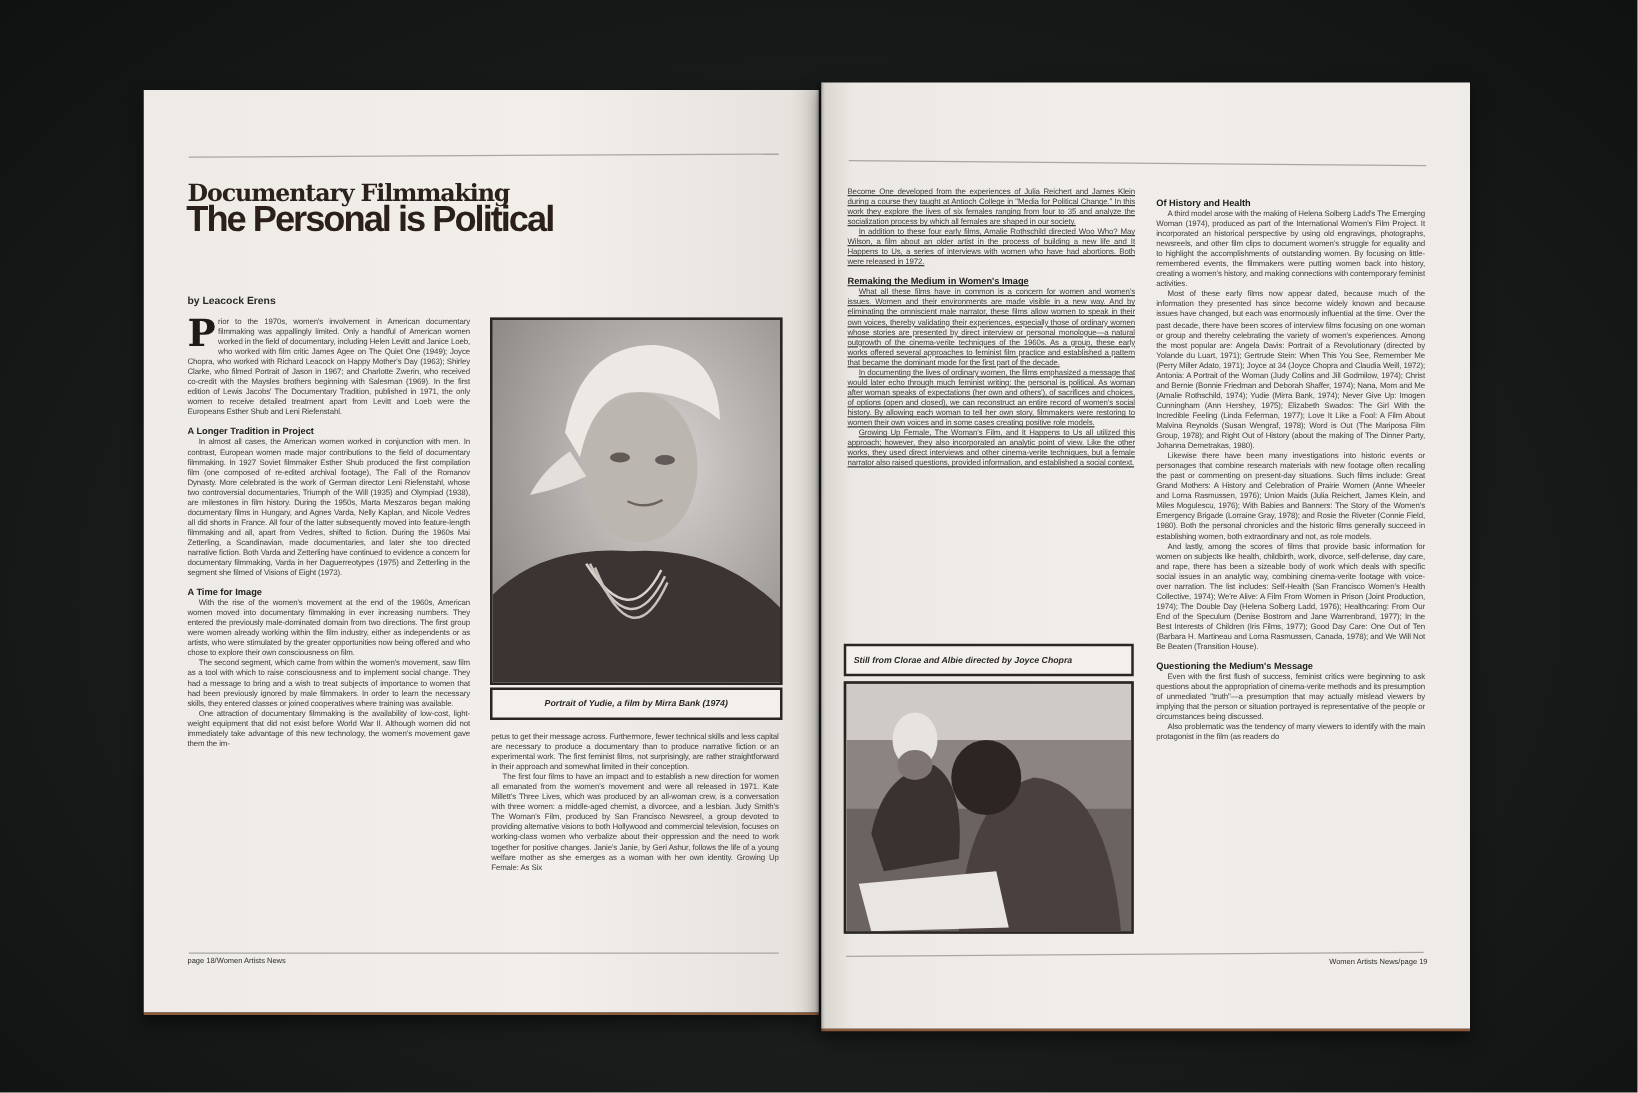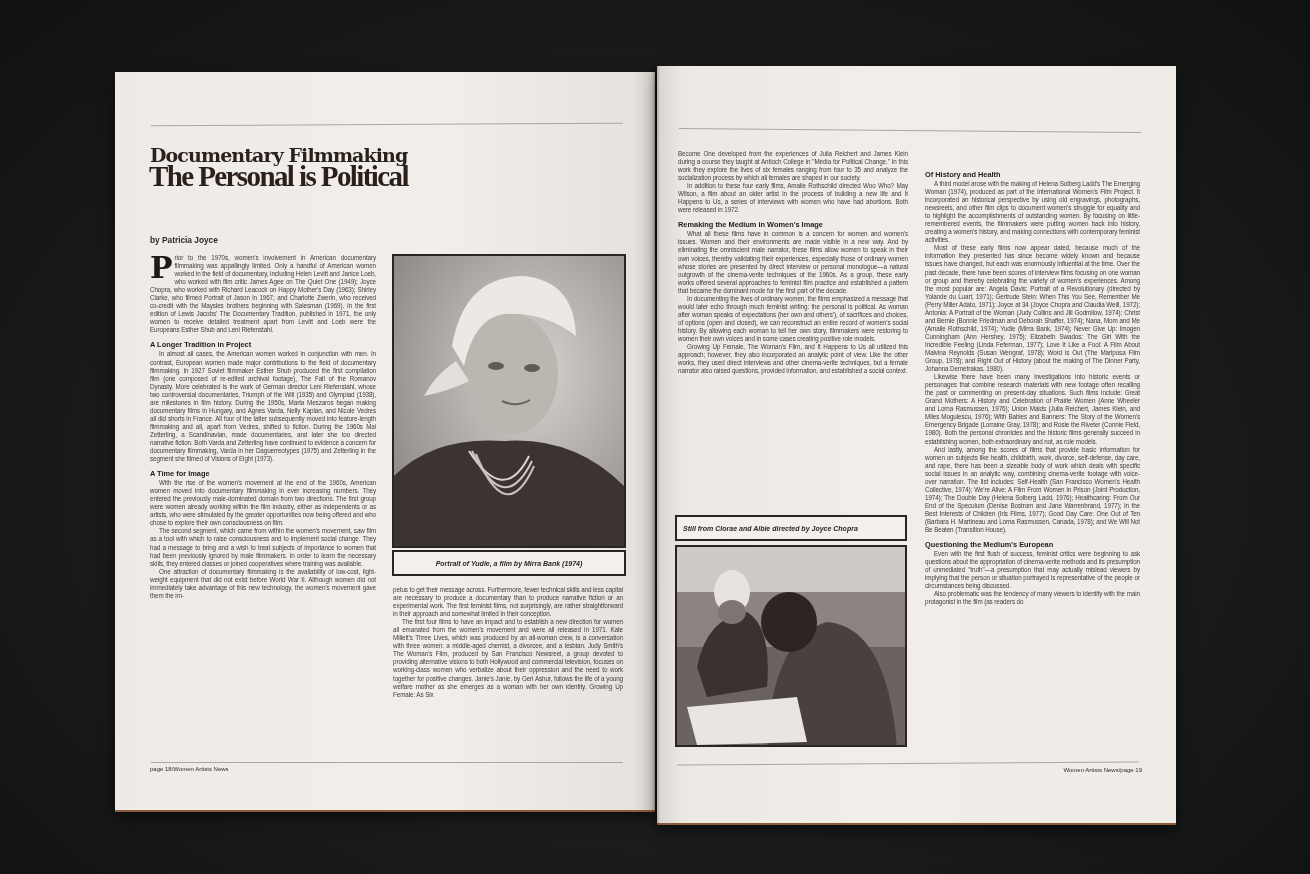--- a/index.html
+++ b/index.html
@@ -41,21 +41,21 @@
     float: left; font-family: "DejaVu Serif", serif; font-weight: bold;
     font-size: 30px; line-height: 24px; color: #1e1a18; margin: 2px 2px 0 0;
   }
   .kicker {
     position: absolute; left: 35px; top: 72px;
     font-family: "DejaVu Serif", serif; font-weight: bold; font-size: 19px;
     color: #2a211d; letter-spacing: -0.9px;
   }
   .headline {
     position: absolute; left: 34px; top: 88px;
-    font-family: Liberation Serif, serif; font-weight: bold; font-size: 29px;
+    font-family: Liberation Sans, sans-serif; font-weight: bold; font-size: 29px;
     color: #2a1f1b; letter-spacing: -1.6px; white-space: nowrap;
   }
   .byline {
     position: absolute; left: 35px; top: 163px;
     font-size: 8.3px; font-weight: bold; color: #2a2727;
   }
   .photo-frame {
     position: absolute; border: 2px solid #2a2422; background: #8d8a87; overflow: hidden;
   }
   .caption-box {
@@ -73,21 +73,21 @@
 </head>
 <body>
 
 <div class="spread">
 
   <div class="page page-left">
     <div class="rule" style="left:36px; top:52px; width:472px; transform:rotate(-0.3deg);"></div>
 
     <div class="kicker">Documentary Filmmaking</div>
     <div class="headline">The Personal is Political</div>
-    <div class="byline">by Patricia Joyce</div>
+    <div class="byline">by Leacock Erens</div>
 
     <div class="text-col" style="left:35px; top:182px; width:226px;">
       <p class="noindent"><span class="dropcap">P</span><span>rior to the 1970s, women's involvement in American documentary filmmaking was appallingly limited. Only a handful of American women worked in the field of documentary, including Helen Levitt and Janice Loeb, who worked with film critic James Agee on The Quiet One (1949); Joyce Chopra, who worked with Richard Leacock on Happy Mother's Day (1963); Shirley Clarke, who filmed Portrait of Jason in 1967; and Charlotte Zwerin, who received co-credit with the Maysles brothers beginning with Salesman (1969). In the first edition of Lewis Jacobs' The Documentary Tradition, published in 1971, the only women to receive detailed treatment apart from Levitt and Loeb were the Europeans Esther Shub and Leni Riefenstahl.</span></p>
       <h3>A Longer Tradition in Project</h3>
       <p>In almost all cases, the American women worked in conjunction with men. In contrast, European women made major contributions to the field of documentary filmmaking. In 1927 Soviet filmmaker Esther Shub produced the first compilation film (one composed of re-edited archival footage), The Fall of the Romanov Dynasty. More celebrated is the work of German director Leni Riefenstahl, whose two controversial documentaries, Triumph of the Will (1935) and Olympiad (1938), are milestones in film history. During the 1950s, Marta Meszaros began making documentary films in Hungary, and Agnes Varda, Nelly Kaplan, and Nicole Vedres all did shorts in France. All four of the latter subsequently moved into feature-length filmmaking and all, apart from Vedres, shifted to fiction. During the 1960s Mai Zetterling, a Scandinavian, made documentaries, and later she too directed narrative fiction. Both Varda and Zetterling have continued to evidence a concern for documentary filmmaking, Varda in her Daguerreotypes (1975) and Zetterling in the segment she filmed of Visions of Eight (1973).</p>
       <h3>A Time for Image</h3>
       <p>With the rise of the women's movement at the end of the 1960s, American women moved into documentary filmmaking in ever increasing numbers. They entered the previously male-dominated domain from two directions. The first group were women already working within the film industry, either as independents or as artists, who were stimulated by the greater opportunities now being offered and who chose to explore their own consciousness on film.</p>
       <p>The second segment, which came from within the women's movement, saw film as a tool with which to raise consciousness and to implement social change. They had a message to bring and a wish to treat subjects of importance to women that had been previously ignored by male filmmakers. In order to learn the necessary skills, they entered classes or joined cooperatives where training was available.</p>
       <p>One attraction of documentary filmmaking is the availability of low-cost, light-weight equipment that did not exist before World War II. Although women did not immediately take advantage of this new technology, the women's movement gave them the im-</p>
     </div>
@@ -120,21 +120,21 @@
       <p>The first four films to have an impact and to establish a new direction for women all emanated from the women's movement and were all released in 1971. Kate Millett's Three Lives, which was produced by an all-woman crew, is a conversation with three women: a middle-aged chemist, a divorcee, and a lesbian. Judy Smith's The Woman's Film, produced by San Francisco Newsreel, a group devoted to providing alternative visions to both Hollywood and commercial television, focuses on working-class women who verbalize about their oppression and the need to work together for positive changes. Janie's Janie, by Geri Ashur, follows the life of a young welfare mother as she emerges as a woman with her own identity. Growing Up Female: As Six</p>
     </div>
 
     <div class="rule" style="left:36px; top:690px; width:472px;"></div>
     <div class="folio" style="left:35px; top:694px;">page 18/Women Artists News</div>
   </div>
 
   <div class="page page-right">
     <div class="rule" style="left:22px; top:64px; width:462px; transform:rotate(0.5deg);"></div>
 
-    <div class="text-col" style="left:21px; top:84px; width:230px;">
+    <div class="text-col" style="left:21px; top:84px; width:230px;text-decoration:underline;">
       <p class="noindent">Become One developed from the experiences of Julia Reichert and James Klein during a course they taught at Antioch College in "Media for Political Change." In this work they explore the lives of six females ranging from four to 35 and analyze the socialization process by which all females are shaped in our society.</p>
       <p>In addition to these four early films, Amalie Rothschild directed Woo Who? May Wilson, a film about an older artist in the process of building a new life and It Happens to Us, a series of interviews with women who have had abortions. Both were released in 1972.</p>
       <h3>Remaking the Medium in Women's Image</h3>
       <p>What all these films have in common is a concern for women and women's issues. Women and their environments are made visible in a new way. And by eliminating the omniscient male narrator, these films allow women to speak in their own voices, thereby validating their experiences, especially those of ordinary women whose stories are presented by direct interview or personal monologue—a natural outgrowth of the cinema-verite techniques of the 1960s. As a group, these early works offered several approaches to feminist film practice and established a pattern that became the dominant mode for the first part of the decade.</p>
       <p>In documenting the lives of ordinary women, the films emphasized a message that would later echo through much feminist writing: the personal is political. As woman after woman speaks of expectations (her own and others'), of sacrifices and choices, of options (open and closed), we can reconstruct an entire record of women's social history. By allowing each woman to tell her own story, filmmakers were restoring to women their own voices and in some cases creating positive role models.</p>
       <p>Growing Up Female, The Woman's Film, and It Happens to Us all utilized this approach; however, they also incorporated an analytic point of view. Like the other works, they used direct interviews and other cinema-verite techniques, but a female narrator also raised questions, provided information, and established a social context.</p>
     </div>
 
     <div class="caption-box left-align" style="left:18px; top:449px; width:232px; height:26px;">Still from Clorae and Albie directed by Joyce Chopra</div>
     <div class="photo-frame" style="left:18px; top:479px; width:228px; height:198px;">
@@ -145,26 +145,26 @@
         <path d="M90 200 Q95 90 150 75 Q210 80 220 200 Z" fill="#4a403d"></path>
         <ellipse cx="112" cy="75" rx="28" ry="30" fill="#2d2523"></ellipse>
         <path d="M20 120 Q30 70 70 65 Q95 80 90 140 L30 150 Z" fill="#3a3230"></path>
         <ellipse cx="55" cy="45" rx="18" ry="22" fill="#e7e3df"></ellipse>
         <ellipse cx="55" cy="65" rx="14" ry="12" fill="#7e7572"></ellipse>
         <path d="M10 160 L120 150 L130 195 L20 198 Z" fill="#e9e5e1"></path>
       </svg>
     </div>
 
     <div class="text-col" style="left:268px; top:92px; width:215px;">
-      <h3 style="margin-top:12px;">Of History and Health</h3>
+      <h3 style="margin-top:0;">Of History and Health</h3>
       <p>A third model arose with the making of Helena Solberg Ladd's The Emerging Woman (1974), produced as part of the International Women's Film Project. It incorporated an historical perspective by using old engravings, photographs, newsreels, and other film clips to document women's struggle for equality and to highlight the accomplishments of outstanding women. By focusing on little-remembered events, the filmmakers were putting women back into history, creating a women's history, and making connections with contemporary feminist activities.</p>
       <p>Most of these early films now appear dated, because much of the information they presented has since become widely known and because issues have changed, but each was enormously influential at the time. Over the past decade, there have been scores of interview films focusing on one woman or group and thereby celebrating the variety of women's experiences. Among the most popular are: Angela Davis: Portrait of a Revolutionary (directed by Yolande du Luart, 1971); Gertrude Stein: When This You See, Remember Me (Perry Miller Adato, 1971); Joyce at 34 (Joyce Chopra and Claudia Weill, 1972); Antonia: A Portrait of the Woman (Judy Collins and Jill Godmilow, 1974); Christ and Bernie (Bonnie Friedman and Deborah Shaffer, 1974); Nana, Mom and Me (Amalie Rothschild, 1974); Yudie (Mirra Bank, 1974); Never Give Up: Imogen Cunningham (Ann Hershey, 1975); Elizabeth Swados: The Girl With the Incredible Feeling (Linda Feferman, 1977); Love It Like a Fool: A Film About Malvina Reynolds (Susan Wengraf, 1978); Word is Out (The Mariposa Film Group, 1978); and Right Out of History (about the making of The Dinner Party, Johanna Demetrakas, 1980).</p>
       <p>Likewise there have been many investigations into historic events or personages that combine research materials with new footage often recalling the past or commenting on present-day situations. Such films include: Great Grand Mothers: A History and Celebration of Prairie Women (Anne Wheeler and Lorna Rasmussen, 1976); Union Maids (Julia Reichert, James Klein, and Miles Mogulescu, 1976); With Babies and Banners: The Story of the Women's Emergency Brigade (Lorraine Gray, 1978); and Rosie the Riveter (Connie Field, 1980). Both the personal chronicles and the historic films generally succeed in establishing women, both extraordinary and not, as role models.</p>
       <p>And lastly, among the scores of films that provide basic information for women on subjects like health, childbirth, work, divorce, self-defense, day care, and rape, there has been a sizeable body of work which deals with specific social issues in an analytic way, combining cinema-verite footage with voice-over narration. The list includes: Self-Health (San Francisco Women's Health Collective, 1974); We're Alive: A Film From Women in Prison (Joint Production, 1974); The Double Day (Helena Solberg Ladd, 1976); Healthcaring: From Our End of the Speculum (Denise Bostrom and Jane Warrenbrand, 1977); In the Best Interests of Children (Iris Films, 1977); Good Day Care: One Out of Ten (Barbara H. Martineau and Lorna Rasmussen, Canada, 1978); and We Will Not Be Beaten (Transition House).</p>
-      <h3>Questioning the Medium's European</h3>
+      <h3>Questioning the Medium's Message</h3>
       <p>Even with the first flush of success, feminist critics were beginning to ask questions about the appropriation of cinema-verite methods and its presumption of unmediated "truth"—a presumption that may actually mislead viewers by implying that the person or situation portrayed is representative of the people or circumstances being discussed.</p>
       <p>Also problematic was the tendency of many viewers to identify with the main protagonist in the film (as readers do</p>
     </div>
 
     <div class="rule" style="left:20px; top:697px; width:462px; transform:rotate(-0.4deg);"></div>
     <div class="folio" style="right:34px; top:701px;">Women Artists News/page 19</div>
   </div>
 
   <div class="spine"></div>
 </div>

